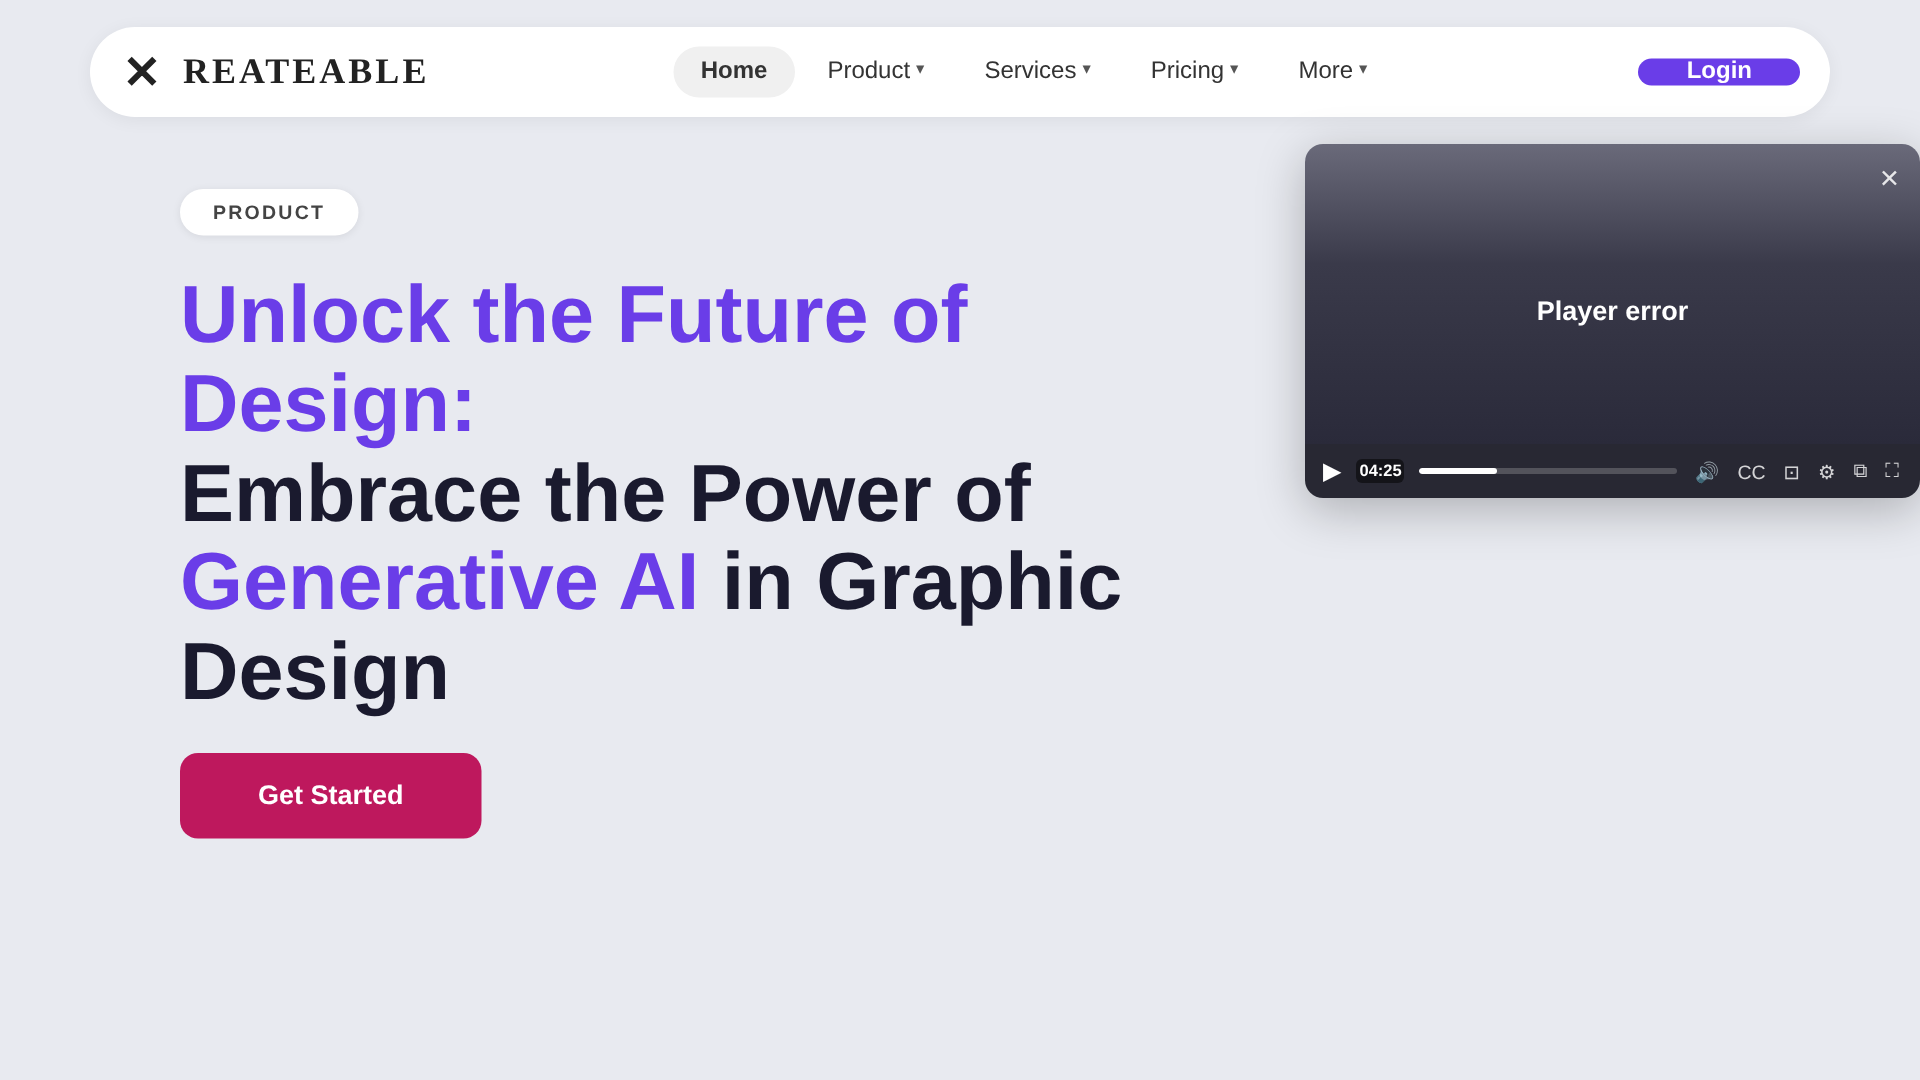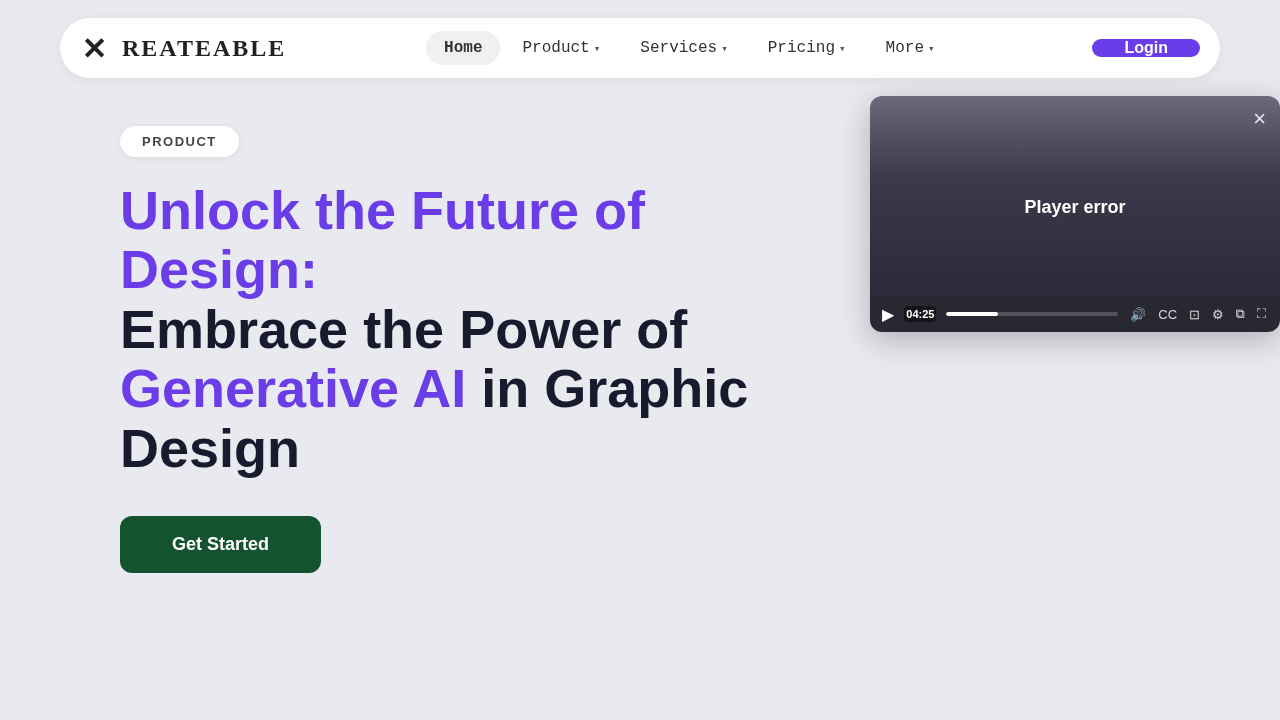--- a/index.html
+++ b/index.html
@@ -46,24 +46,22 @@
     }
 
     .nav-item {
       padding: 8px 18px;
       border-radius: 24px;
       font-size: 16px;
       font-weight: 500;
       color: #333;
       cursor: pointer;
       display: flex;
-      align-items: center;
       gap: 4px;
       transition: background 0.15s;
-      font-family: Liberation Mono, monospace;
     }
 
     .nav-item.active {
       background: #f0f0f0;
       font-weight: 600;
     }
 
     .chevron {
       font-size: 11px;
       color: #555;
@@ -98,41 +96,41 @@
       letter-spacing: 1.5px;
       margin-bottom: 24px;
       box-shadow: 0 1px 6px rgba(0,0,0,0.08);
     }
 
     .hero-heading {
       font-size: 54px;
       font-weight: 800;
       line-height: 1.1;
       max-width: 680px;
-      margin-bottom: 38px;
+      margin-bottom: 24px;
     }
 
     .hero-heading .purple {
       color: #6a3de8;
     }
 
     .hero-heading .dark {
       color: #1a1a2e;
     }
 
     .hero-description {
       font-size: 16px;
       color: #444;
       line-height: 1.6;
       max-width: 520px;
       margin-bottom: 32px;
     }
 
     .get-started-btn {
-      background: #14532d;
+      background: #be185d;
       color: white;
       border: none;
       border-radius: 12px;
       padding: 18px 52px;
       font-size: 18px;
       font-weight: 700;
       cursor: pointer;
       transition: background 0.15s;
     }
 

